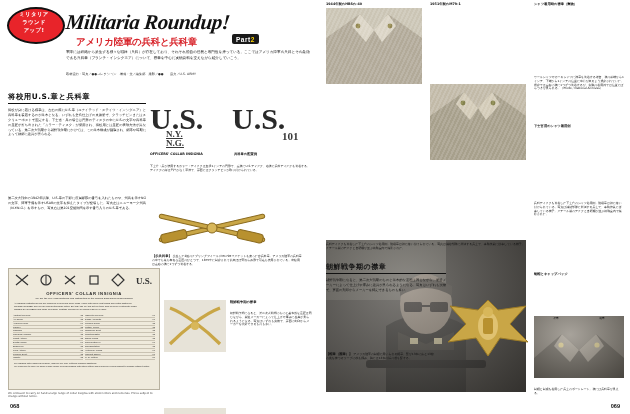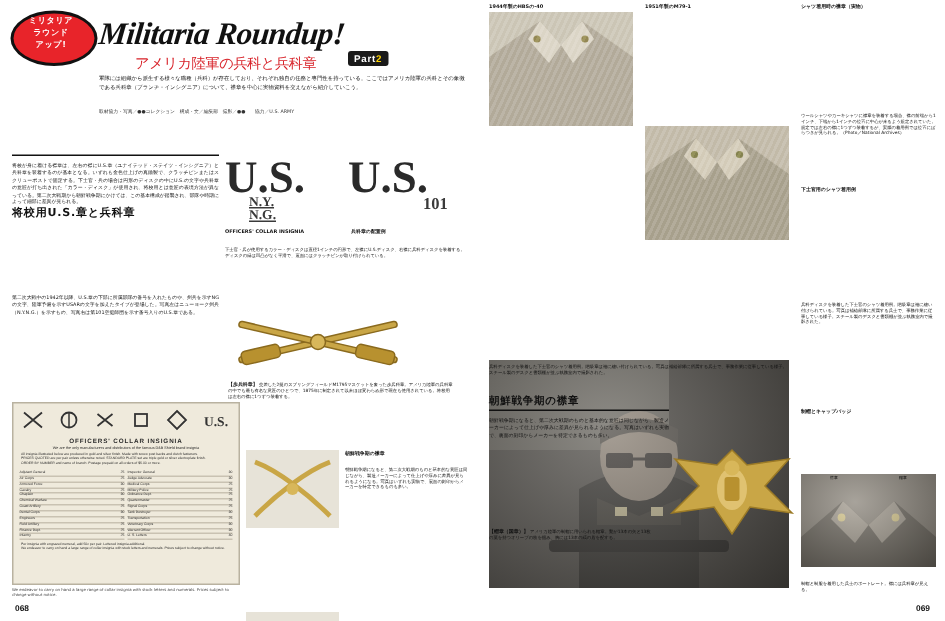--- a/index.html
+++ b/index.html
@@ -42,22 +42,22 @@
   }
 
   .title-main{
     position:absolute;left:66px;top:10px;
     font-family:"Liberation Serif", serif;
     font-style:italic;font-weight:bold;
     font-size:21px;letter-spacing:-0.4px;color:#111;
     transform:skewX(-6deg);
   }
   .title-sub{
-    position:absolute;left:90px;top:36px;
-    font-size:9.5px;font-weight:normal;color:#d8232a;letter-spacing:-0.3px;
+    position:absolute;left:76px;top:36px;
+    font-size:9.5px;font-weight:bold;color:#d8232a;letter-spacing:-0.3px;
   }
   .part-tag{
     position:absolute;left:232px;top:34px;
     background:#1a1a1a;color:#fff;font-size:6.5px;font-weight:bold;
     padding:1.5px 4px;border-radius:2px;letter-spacing:.5px;
   }
   .part-tag .num{color:#ffd400;}
 
   .lead{
     position:absolute;left:66px;top:50px;width:246px;
@@ -135,21 +135,21 @@
     <div class="title-main">Militaria Roundup!</div>
     <div class="title-sub jp">アメリカ陸軍の兵科と兵科章</div>
 
     <div class="part-tag">
       <span>Part</span><span class="num">2</span>
     </div>
 
     <div class="lead jp">軍隊には組織から派生する様々な職種（兵科）が存在しており、それぞれ独自の任務と専門性を持っている。ここではアメリカ陸軍の兵科とその象徴である兵科章（ブランチ・インシグニア）について、襟章を中心に実物資料を交えながら紹介していこう。</div>
     <div class="credit jp">取材協力・写真／●●コレクション　構成・文／編集部　撮影／●●　　協力／U.S. ARMY</div>
 
-    <div class="sec-head jp" style="left:8px;top:92px;margin-top:45px;">将校用U.S.章と兵科章</div>
+    <div class="sec-head jp" style="left:8px;top:92px;">将校用U.S.章と兵科章</div>
     <div class="sec-rule" style="left:8px;top:103px;width:138px;"></div>
 
     <div class="abs body-text jp" style="left:8px;top:108px;width:138px;">将校が身に着ける襟章は、左右の襟にU.S.章（ユナイテッド・ステイツ・インシグニア）と兵科章を装着するのが基本となる。いずれも金色仕上げの真鍮製で、クラッチピンまたはスクリューポストで固定する。下士官・兵の場合は円形のディスクの中にU.S.の文字や兵科章の意匠が打ち出された「カラー・ディスク」が使用され、将校用とは意匠の表現方法が異なっている。第二次大戦期から朝鮮戦争期にかけては、この基本構成が踏襲され、部隊や時期によって細部に差異が見られる。</div>
     <div class="abs body-text jp" style="left:8px;top:196px;width:138px;">第二次大戦中の1942年以降、U.S.章の下部に所属部隊の番号を入れたものや、州兵を示すNGの文字、陸軍予備を示すUSARの文字を加えたタイプが登場した。写真左はニューヨーク州兵（N.Y.N.G.）を示すもの、写真右は第101空挺師団を示す番号入りのU.S.章である。</div>
 
     <div class="abs" style="left:150px;top:96px;width:78px;height:70px;">
       <div class="mono" style="left:0px;top:6px;font-size:30px;">U.S.</div>
       <div class="abs" style="left:16px;top:34px;font-family:'Liberation Serif',serif;font-weight:bold;font-size:9px;color:#3a3a3a;line-height:9px;text-decoration:underline;">N.Y.<br>N.G.</div>
     </div>
     <div class="abs" style="left:232px;top:96px;width:78px;height:70px;">

